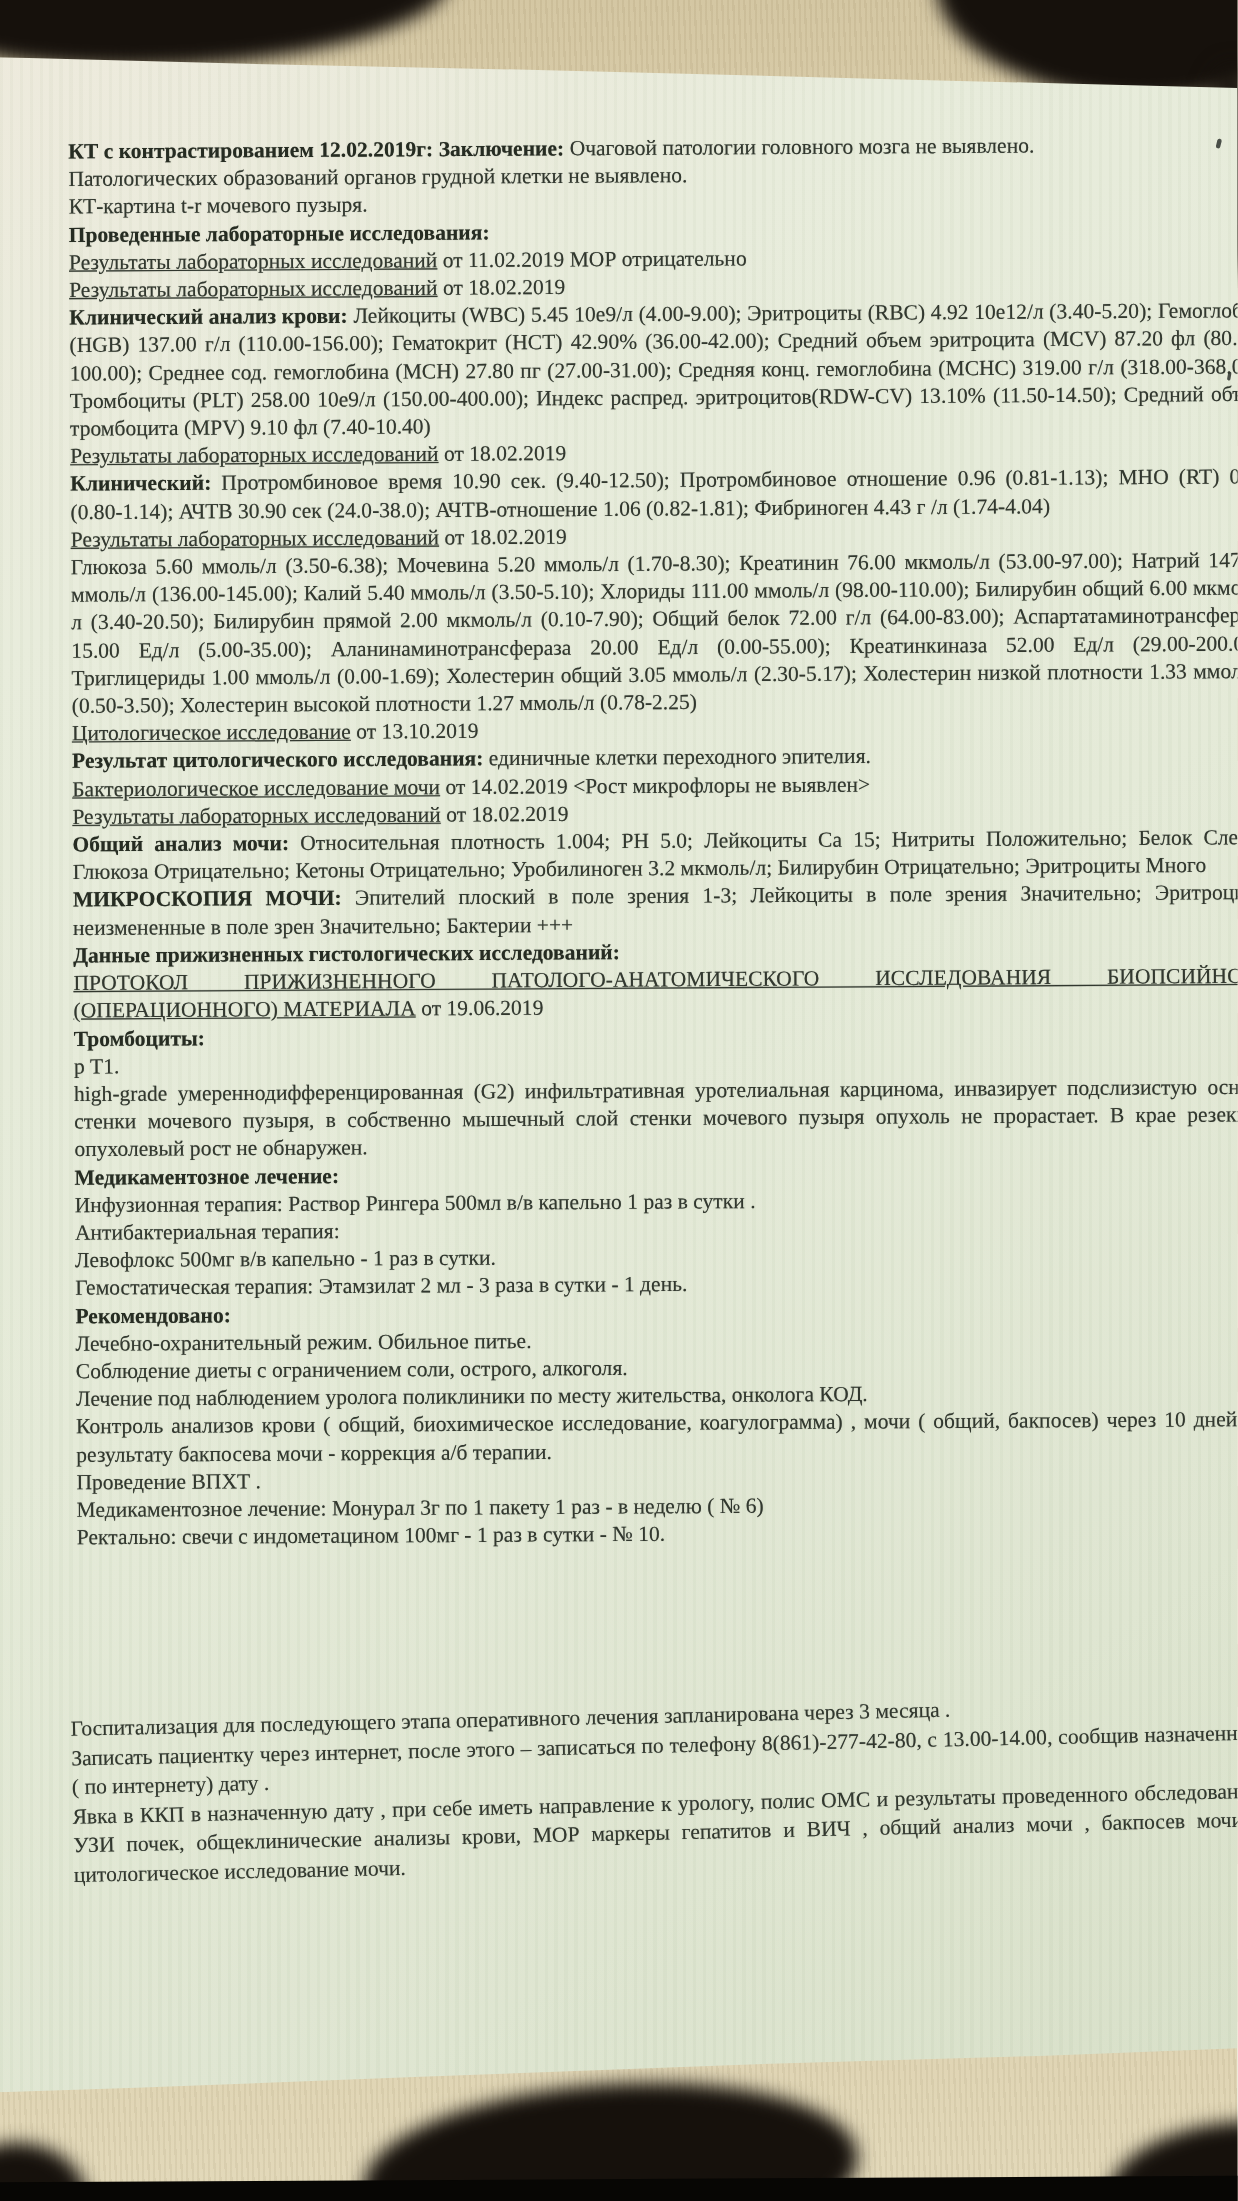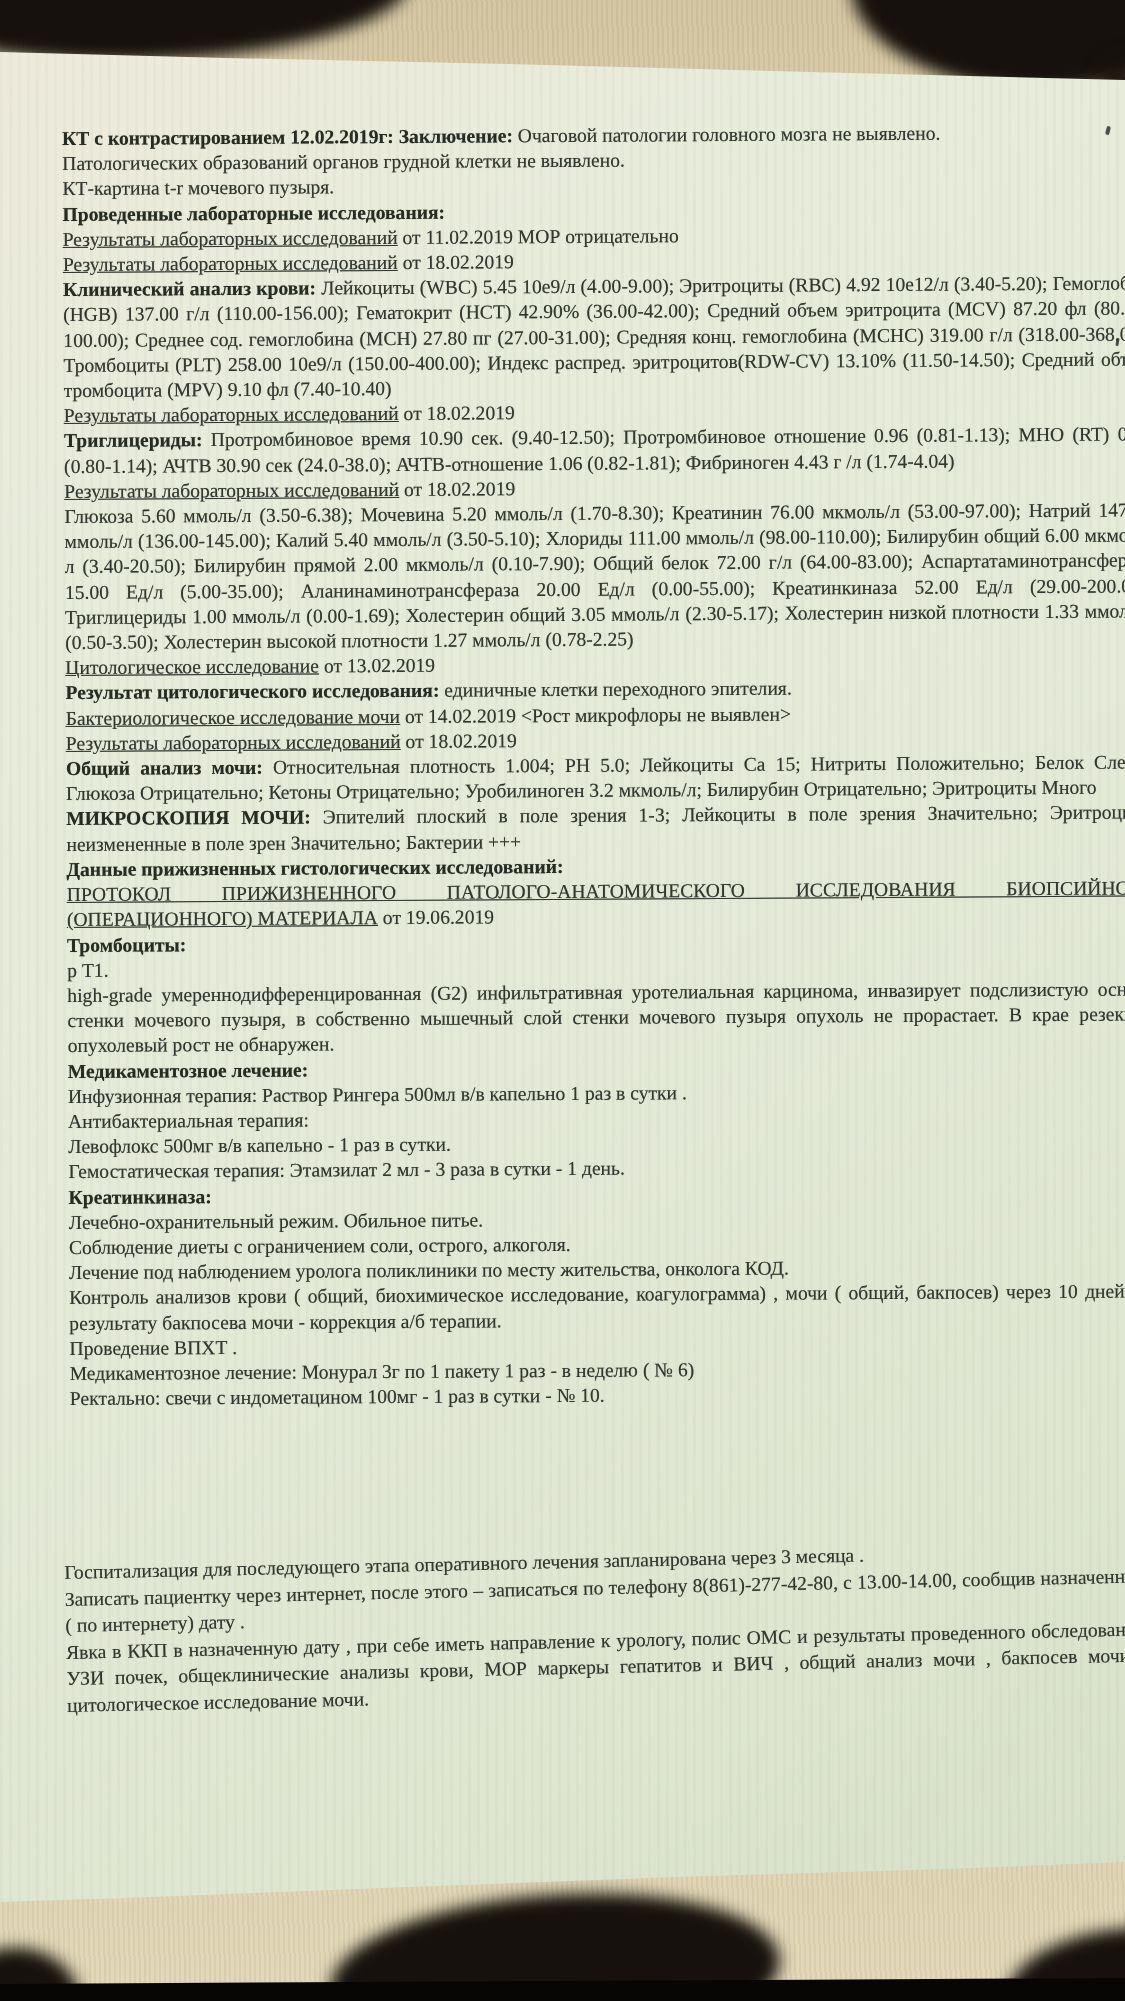--- a/index.html
+++ b/index.html
@@ -95,40 +95,40 @@
 
 <div class="doc-text" id="doc-main">
     <p><span class="b">КТ с  контрастированием 12.02.2019г:  Заключение: </span><span>Очаговой патологии головного мозга не выявлено.</span></p>
     <p><span>Патологических образований органов грудной клетки не выявлено.</span></p>
     <p><span>КТ-картина t-r мочевого пузыря.</span></p>
     <p><span class="b">Проведенные лабораторные исследования:</span></p>
     <p><span class="u">Результаты лабораторных исследований</span><span> от 11.02.2019  МОР отрицательно</span></p>
     <p><span class="u">Результаты лабораторных исследований</span><span> от 18.02.2019</span></p>
     <p><span class="b">Клинический анализ крови: </span><span>Лейкоциты (WBC) 5.45 10е9/л (4.00-9.00); Эритроциты (RBC) 4.92 10е12/л (3.40-5.20); Гемоглобин (HGB) 137.00 г/л (110.00-156.00); Гематокрит (HCT) 42.90% (36.00-42.00); Средний объем эритроцита (MCV) 87.20 фл (80.00-100.00); Среднее сод. гемоглобина (MCH) 27.80 пг (27.00-31.00); Средняя конц. гемоглобина (MCHC) 319.00 г/л (318.00-368.00); Тромбоциты (PLT) 258.00 10е9/л (150.00-400.00); Индекс распред. эритроцитов(RDW-CV) 13.10% (11.50-14.50); Средний объем тромбоцита (MPV) 9.10 фл (7.40-10.40)</span></p>
     <p><span class="u">Результаты лабораторных исследований</span><span> от 18.02.2019</span></p>
-    <p><span class="b">Триглицериды: </span><span>Протромбиновое время 10.90 сек. (9.40-12.50); Протромбиновое отношение 0.96 (0.81-1.13); МНО (RT) 0.96 (0.80-1.14); АЧТВ 30.90 сек (24.0-38.0); АЧТВ-отношение 1.06 (0.82-1.81); Фибриноген 4.43 г /л (1.74-4.04)</span></p>
+    <p><span class="b">Клинический: </span><span>Протромбиновое время 10.90 сек. (9.40-12.50); Протромбиновое отношение 0.96 (0.81-1.13); МНО (RT) 0.96 (0.80-1.14); АЧТВ 30.90 сек (24.0-38.0); АЧТВ-отношение 1.06 (0.82-1.81); Фибриноген 4.43 г /л (1.74-4.04)</span></p>
     <p><span class="u">Результаты лабораторных исследований</span><span> от 18.02.2019</span></p>
     <p><span>Глюкоза 5.60 ммоль/л (3.50-6.38); Мочевина 5.20 ммоль/л (1.70-8.30); Креатинин 76.00 мкмоль/л (53.00-97.00); Натрий 147.00 ммоль/л (136.00-145.00); Калий 5.40 ммоль/л (3.50-5.10); Хлориды 111.00 ммоль/л (98.00-110.00); Билирубин общий 6.00 мкмоль/л (3.40-20.50); Билирубин прямой 2.00 мкмоль/л (0.10-7.90); Общий белок 72.00 г/л (64.00-83.00); Аспартатаминотрансфераза 15.00 Ед/л (5.00-35.00); Аланинаминотрансфераза 20.00 Ед/л (0.00-55.00); Креатинкиназа 52.00 Ед/л (29.00-200.00); Триглицериды 1.00 ммоль/л (0.00-1.69); Холестерин общий 3.05 ммоль/л (2.30-5.17); Холестерин низкой плотности 1.33 ммоль/л (0.50-3.50); Холестерин высокой плотности 1.27 ммоль/л (0.78-2.25)</span></p>
-    <p><span class="u">Цитологическое исследование</span><span> от 13.02.2019</span></p>
+    <p><span class="u">Цитологическое исследование</span><span> от 13.10.2019</span></p>
     <p><span class="b">Результат цитологического исследования: </span><span>единичные клетки переходного эпителия.</span></p>
     <p><span class="u">Бактериологическое исследование  мочи</span><span> от 14.02.2019  &lt;Рост микрофлоры не выявлен&gt;</span></p>
     <p><span class="u">Результаты лабораторных исследований</span><span> от 18.02.2019</span></p>
     <p><span class="b">Общий анализ мочи: </span><span>Относительная плотность 1.004; PH 5.0; Лейкоциты Ca 15; Нитриты Положительно; Белок Следы; Глюкоза Отрицательно; Кетоны Отрицательно; Уробилиноген 3.2 мкмоль/л; Билирубин Отрицательно; Эритроциты Много</span></p>
     <p><span class="b">МИКРОСКОПИЯ  МОЧИ: </span><span>Эпителий плоский в поле зрения 1-3; Лейкоциты в поле зрения Значительно; Эритроциты неизмененные в поле зрен Значительно; Бактерии +++</span></p>
     <p><span class="b">Данные прижизненных гистологических исследований:</span></p>
     <p><span class="u">ПРОТОКОЛ ПРИЖИЗНЕННОГО ПАТОЛОГО-АНАТОМИЧЕСКОГО ИССЛЕДОВАНИЯ БИОПСИЙНОГО (ОПЕРАЦИОННОГО) МАТЕРИАЛА</span><span> от 19.06.2019</span></p>
     <p><span class="b">Тромбоциты:</span></p>
     <p><span>р Т1.</span></p>
     <p><span>high-grade умереннодифференцированная (G2) инфильтративная уротелиальная карцинома, инвазирует подслизистую основу стенки мочевого пузыря, в собственно мышечный слой стенки мочевого пузыря опухоль не прорастает. В крае резекции опухолевый рост не обнаружен.</span></p>
     <p><span class="b">Медикаментозное лечение:</span></p>
     <p><span>Инфузионная терапия: Раствор Рингера 500мл в/в капельно 1 раз в сутки .</span></p>
     <p><span>Антибактериальная терапия:</span></p>
     <p><span>Левофлокс 500мг в/в капельно -  1 раз в сутки.</span></p>
     <p><span>Гемостатическая терапия: Этамзилат 2 мл - 3 раза  в сутки - 1 день.</span></p>
-    <p><span class="b">Креатинкиназа:</span></p>
+    <p><span class="b">Рекомендовано:</span></p>
     <p><span>Лечебно-охранительный режим. Обильное питье.</span></p>
     <p><span>Соблюдение диеты с ограничением соли, острого, алкоголя.</span></p>
     <p><span>Лечение под наблюдением уролога поликлиники по месту жительства, онколога КОД.</span></p>
     <p><span>Контроль анализов  крови ( общий, биохимическое  исследование, коагулограмма) ,  мочи ( общий, бакпосев) через  10 дней, по результату бакпосева мочи -  коррекция а/б терапии.</span></p>
     <p><span>Проведение  ВПХТ .</span></p>
     <p><span>Медикаментозное лечение:  Монурал 3г  по 1  пакету 1 раз  - в неделю ( № 6)</span></p>
     <p><span>Ректально: свечи  с  индометацином  100мг - 1 раз  в  сутки - № 10.</span></p>
   </div>
 <div class="doc-footer" id="doc-footer">
     <p><span>Госпитализация для  последующего  этапа  оперативного лечения  запланирована  через  3 месяца .</span></p>

